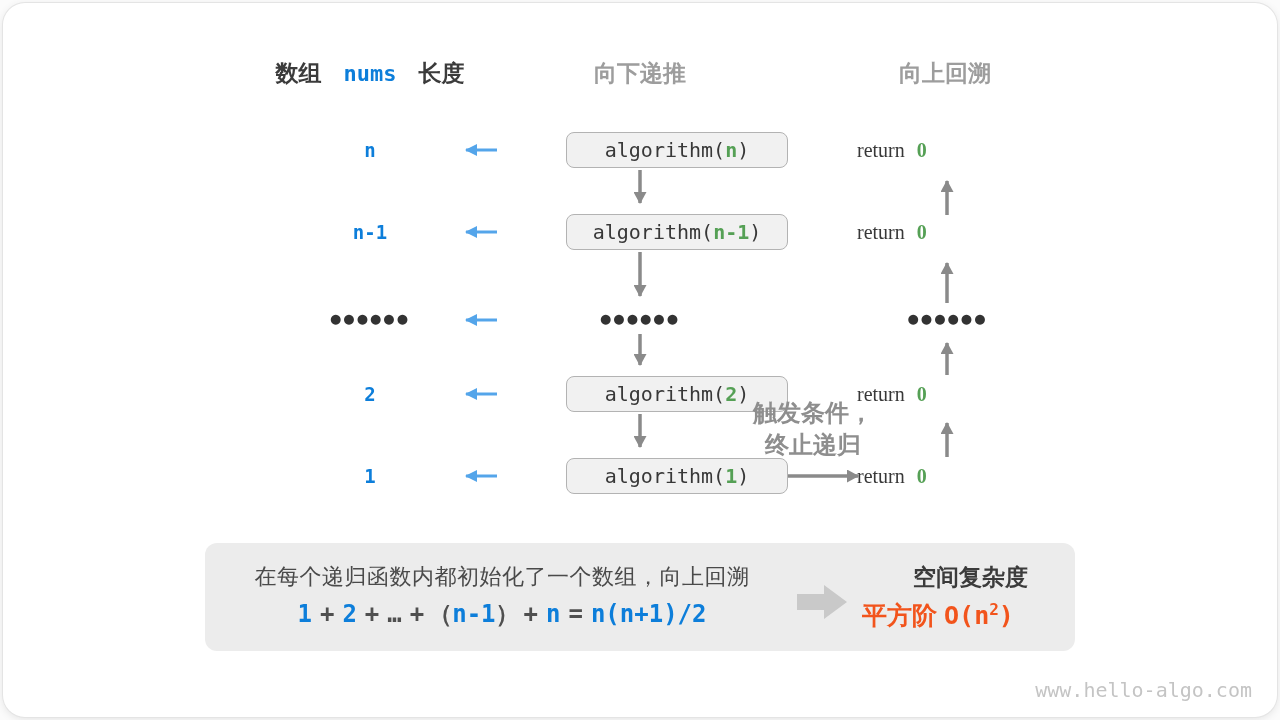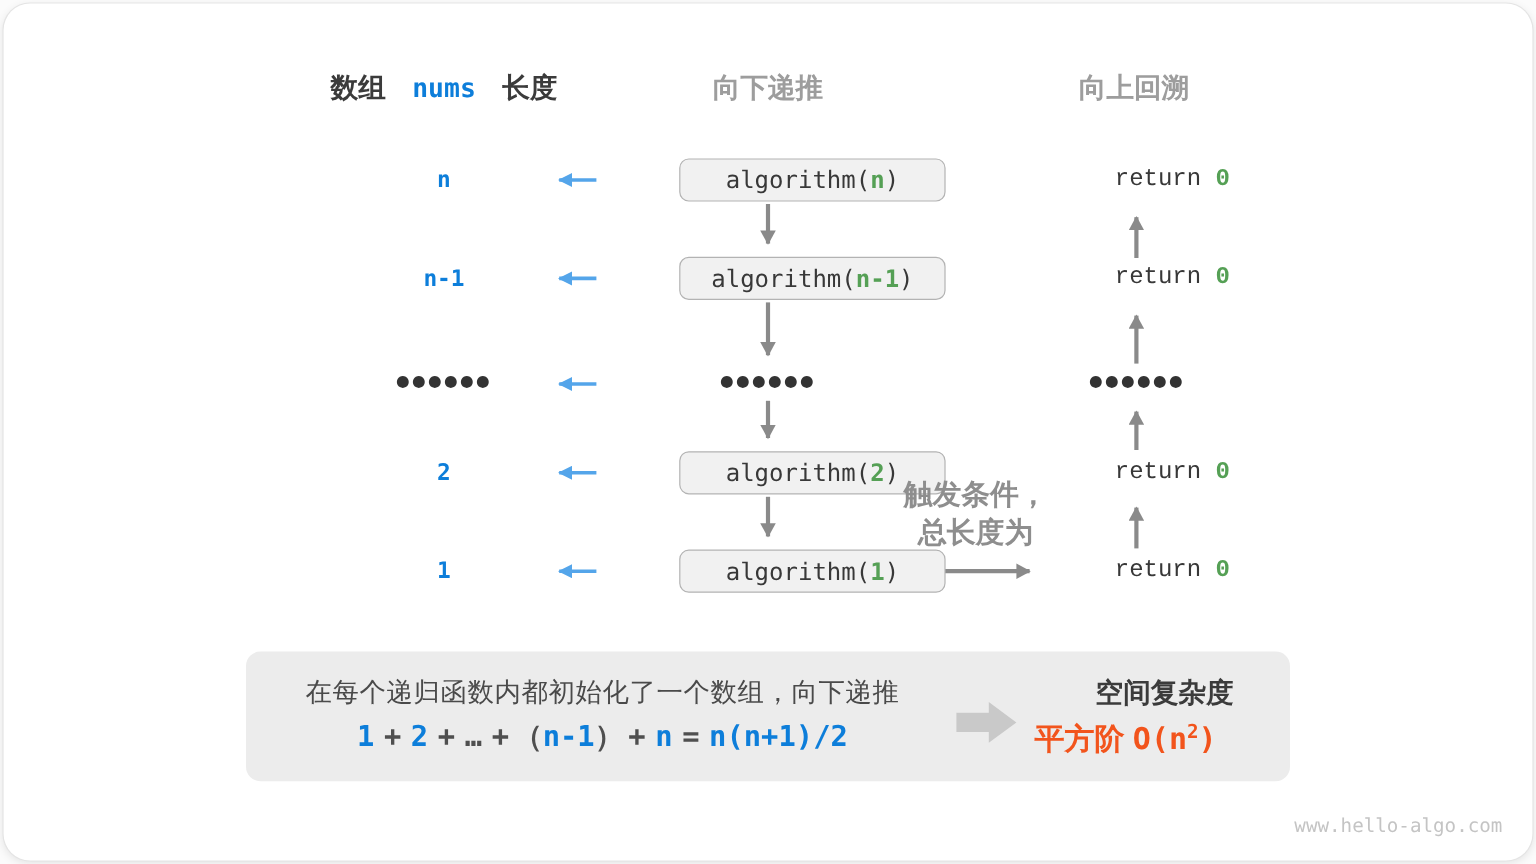--- a/index.html
+++ b/index.html
@@ -17,22 +17,22 @@
   .code{font-family:"DejaVu Sans Mono","Liberation Mono",monospace;}
   .hdr .code{color:var(--blue);font-size:22px;margin:0 22px;}
 
   .rowlabel{left:300px;width:140px;height:36px;line-height:36px;text-align:center;
     font-family:"DejaVu Sans Mono","Liberation Mono",monospace;font-weight:bold;font-size:19px;color:var(--blue);}
   .callbox{position:absolute;z-index:3;left:529px;width:222px;height:36px;background:var(--box-fill);
     border:1.5px solid var(--box-border);border-radius:8px;box-sizing:border-box;
     display:flex;align-items:center;justify-content:center;
     font-family:"DejaVu Sans Mono","Liberation Mono",monospace;font-size:20px;color:var(--code-dark);margin-left:37px;}
   .callbox .arg{color:var(--green);font-weight:bold;}
-  .ret{left:880px;width:145px;height:36px;line-height:36px;text-align:right;
-    font-family:Liberation Mono, monospace;font-size:20px;color:var(--code-dark);}
+  .ret{left:857px;width:145px;height:36px;line-height:36px;text-align:left;
+    font-family:Liberation Serif, serif;font-size:20px;color:var(--code-dark);}
   .ret .zero{color:var(--green);font-weight:bold;margin-left:12px;}
 
   .t132{top:132px}.t214{top:214px}.t302{top:302px}.t376{top:376px}.t458{top:458px}
 
   .dots{height:36px;line-height:34px;text-align:center;font-weight:bold;font-size:15px;
     letter-spacing:2px;color:#333333;font-family:"DejaVu Sans","Liberation Sans",sans-serif;}
   .dots-left{left:300px;width:140px;}
   .dots-mid{left:529px;width:222px;}
   .dots-right{left:875px;width:145px;}
 
@@ -45,21 +45,21 @@
     font-family:"DejaVu Sans Mono","Liberation Mono",monospace;color:var(--panel-text);}
   .panel-formula .ft{margin:0 4px;}
   .fb{color:var(--blue);}
   .fo{color:#4f4f4f;font-weight:bold;}
   .result-title{left:848px;top:562px;width:180px;text-align:right;font-size:23px;font-weight:bold;color:var(--dark);}
   .result-value{left:843px;top:599px;width:190px;text-align:center;font-size:25px;font-weight:bold;color:var(--orange);}
   .result-value .big-o{font-family:"DejaVu Sans Mono","Liberation Mono",monospace;}
   .result-value sup{font-size:16px;}
 
   .watermark{right:28px;top:678px;font-family:"DejaVu Sans Mono","Liberation Mono",monospace;
-    font-size:16px;color:var(--watermark);}
+    font-size:20px;color:var(--watermark);}
 </style>
 </head>
 <body>
 
 <div class="stage">
   <div class="card"></div>
   <div class="panel"></div>
 
   <svg class="arrows" viewBox="0 0 1280 720">
     <defs>
@@ -137,24 +137,24 @@
     <span>algorithm(</span>
       <span class="arg">1</span>
       <span>)</span>
   </div>
   <div class="txt ret t458">
     <span>return</span><span class="zero">0</span>
   </div>
 
   <div class="txt annot">
     <div>触发条件，</div>
-    <div>总长度为</div>
+    <div>终止递归</div>
   </div>
 
-  <div class="txt panel-line1">在每个递归函数内都初始化了一个数组，向下递推</div>
+  <div class="txt panel-line1">在每个递归函数内都初始化了一个数组，向上回溯</div>
   <div class="txt panel-formula">
     <span class="ft fb">1</span><span class="ft fo">+</span><span class="ft fb">2</span><span class="ft fo">+</span><span class="ft fo">…</span><span class="ft fo">+</span><span class="fo">（</span><span class="fb">n-1</span><span class="fo">）</span><span class="ft fo">+</span><span class="ft fb">n</span><span class="ft fo">=</span><span class="ft fb">n(n+1)/2</span>
   </div>
   <div class="txt result-title">空间复杂度</div>
   <div class="txt result-value">
     <span>平方阶</span>
     <span class="big-o"><span>O(n</span><sup>2</sup><span>)</span></span>
   </div>
 
   <div class="txt watermark">www.hello-algo.com</div>

